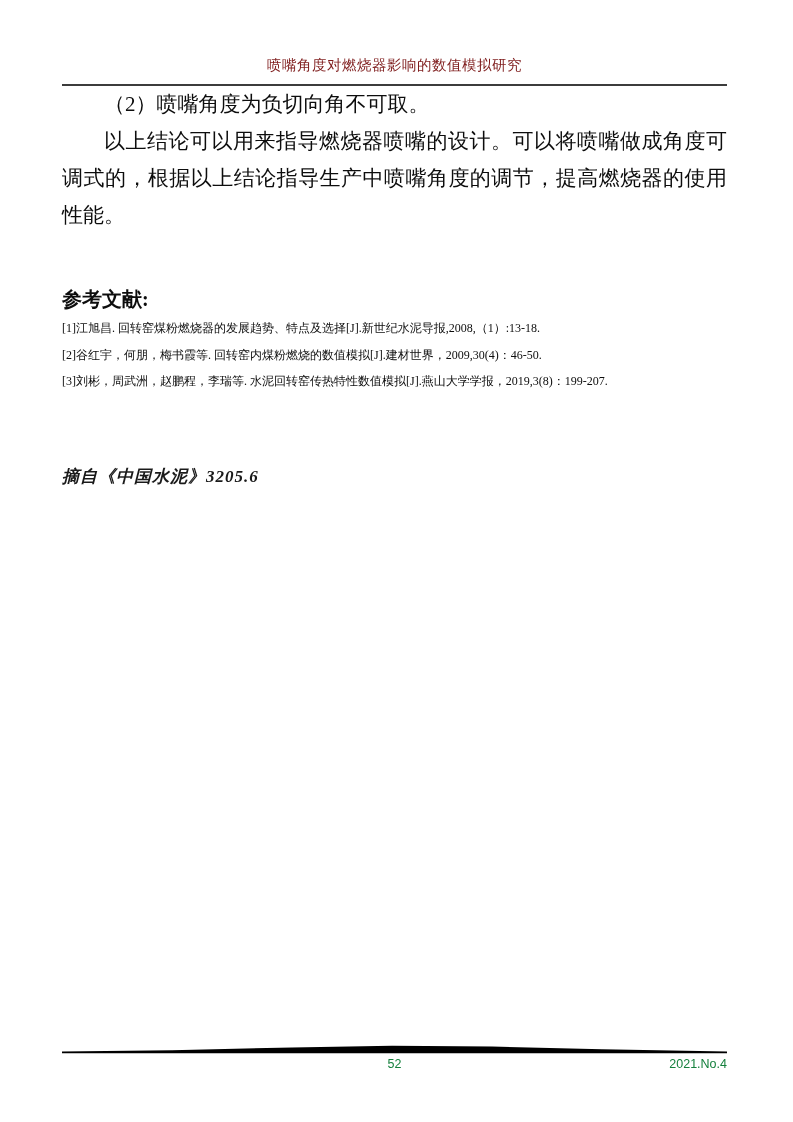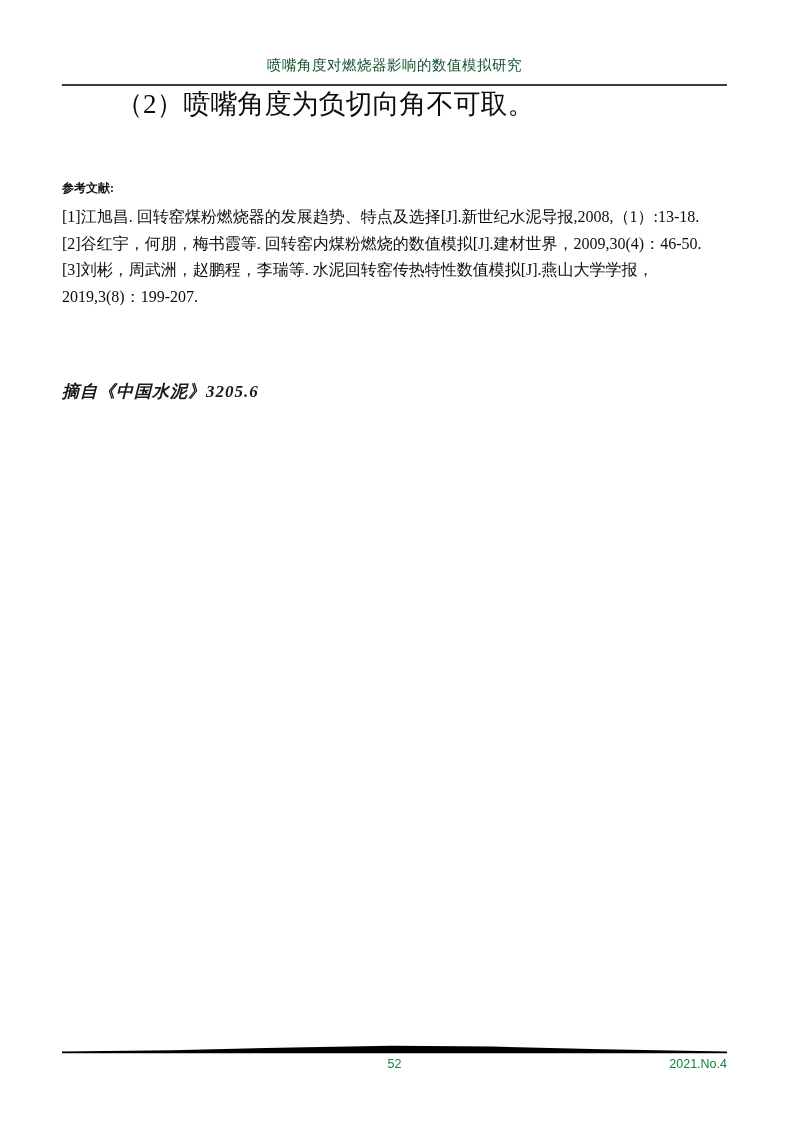--- a/index.html
+++ b/index.html
@@ -25,49 +25,49 @@
   .header {
     padding-top: 55px;
     border-bottom: 2px solid #3c3c3c;
     padding-bottom: 9px;
   }
   .header-title {
     text-align: center;
     font-size: 14.5px;
     line-height: 20px;
     letter-spacing: 0.5px;
-    color: #14532d;
+    color: #7f1d1d;
   }
   .body-text {
     margin-top: 0px;
   }
   .body-text p {
     margin: 0;
-    font-size: 27px;
+    font-size: 21px;
     line-height: 37px;
     text-align: justify;
     text-justify: inter-ideograph;
     text-indent: 2em;
     color: #0d0d0d;
   }
   .refs {
     margin-top: 54px;
   }
   .refs-heading {
-    font-size: 12px;
+    font-size: 20px;
     font-weight: bold;
     line-height: 23px;
     color: #0d0d0d;
   }
   .refs-list {
     margin-top: 4px;
   }
   .refs-list p {
     margin: 0;
-    font-size: 16px;
+    font-size: 12px;
     line-height: 26.5px;
     color: #0d0d0d;
     text-align: left;
   }
   .source-line {
     margin-top: 70px;
     font-size: 17px;
     font-style: italic;
     font-weight: bold;
     letter-spacing: 1px;
@@ -110,20 +110,21 @@
 <div class="page">
 
   <div class="content">
 
     <div class="header">
       <div class="header-title">喷嘴角度对燃烧器影响的数值模拟研究</div>
     </div>
 
     <div class="body-text">
       <p>（2）喷嘴角度为负切向角不可取。</p>
+      <p>以上结论可以用来指导燃烧器喷嘴的设计。可以将喷嘴做成角度可调式的，根据以上结论指导生产中喷嘴角度的调节，提高燃烧器的使用性能。</p>
     </div>
 
     <div class="refs">
       <div class="refs-heading">参考文献:</div>
       <div class="refs-list">
         <p>[1]江旭昌. 回转窑煤粉燃烧器的发展趋势、特点及选择[J].新世纪水泥导报,2008,（1）:13-18.</p>
         <p>[2]谷红宇，何朋，梅书霞等. 回转窑内煤粉燃烧的数值模拟[J].建材世界，2009,30(4)：46-50.</p>
         <p>[3]刘彬，周武洲，赵鹏程，李瑞等. 水泥回转窑传热特性数值模拟[J].燕山大学学报，2019,3(8)：199-207.</p>
       </div>
     </div>

